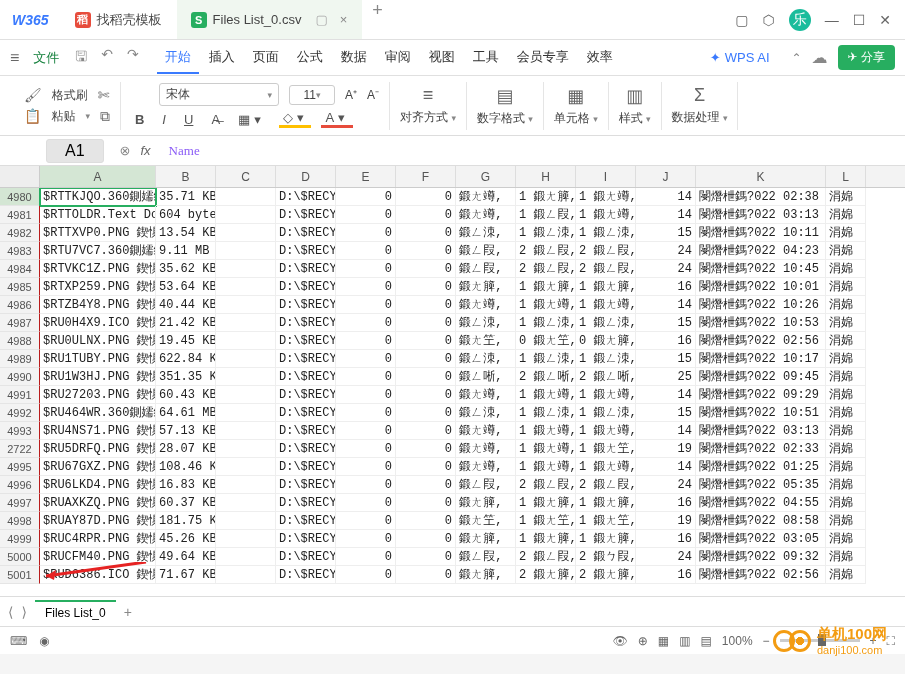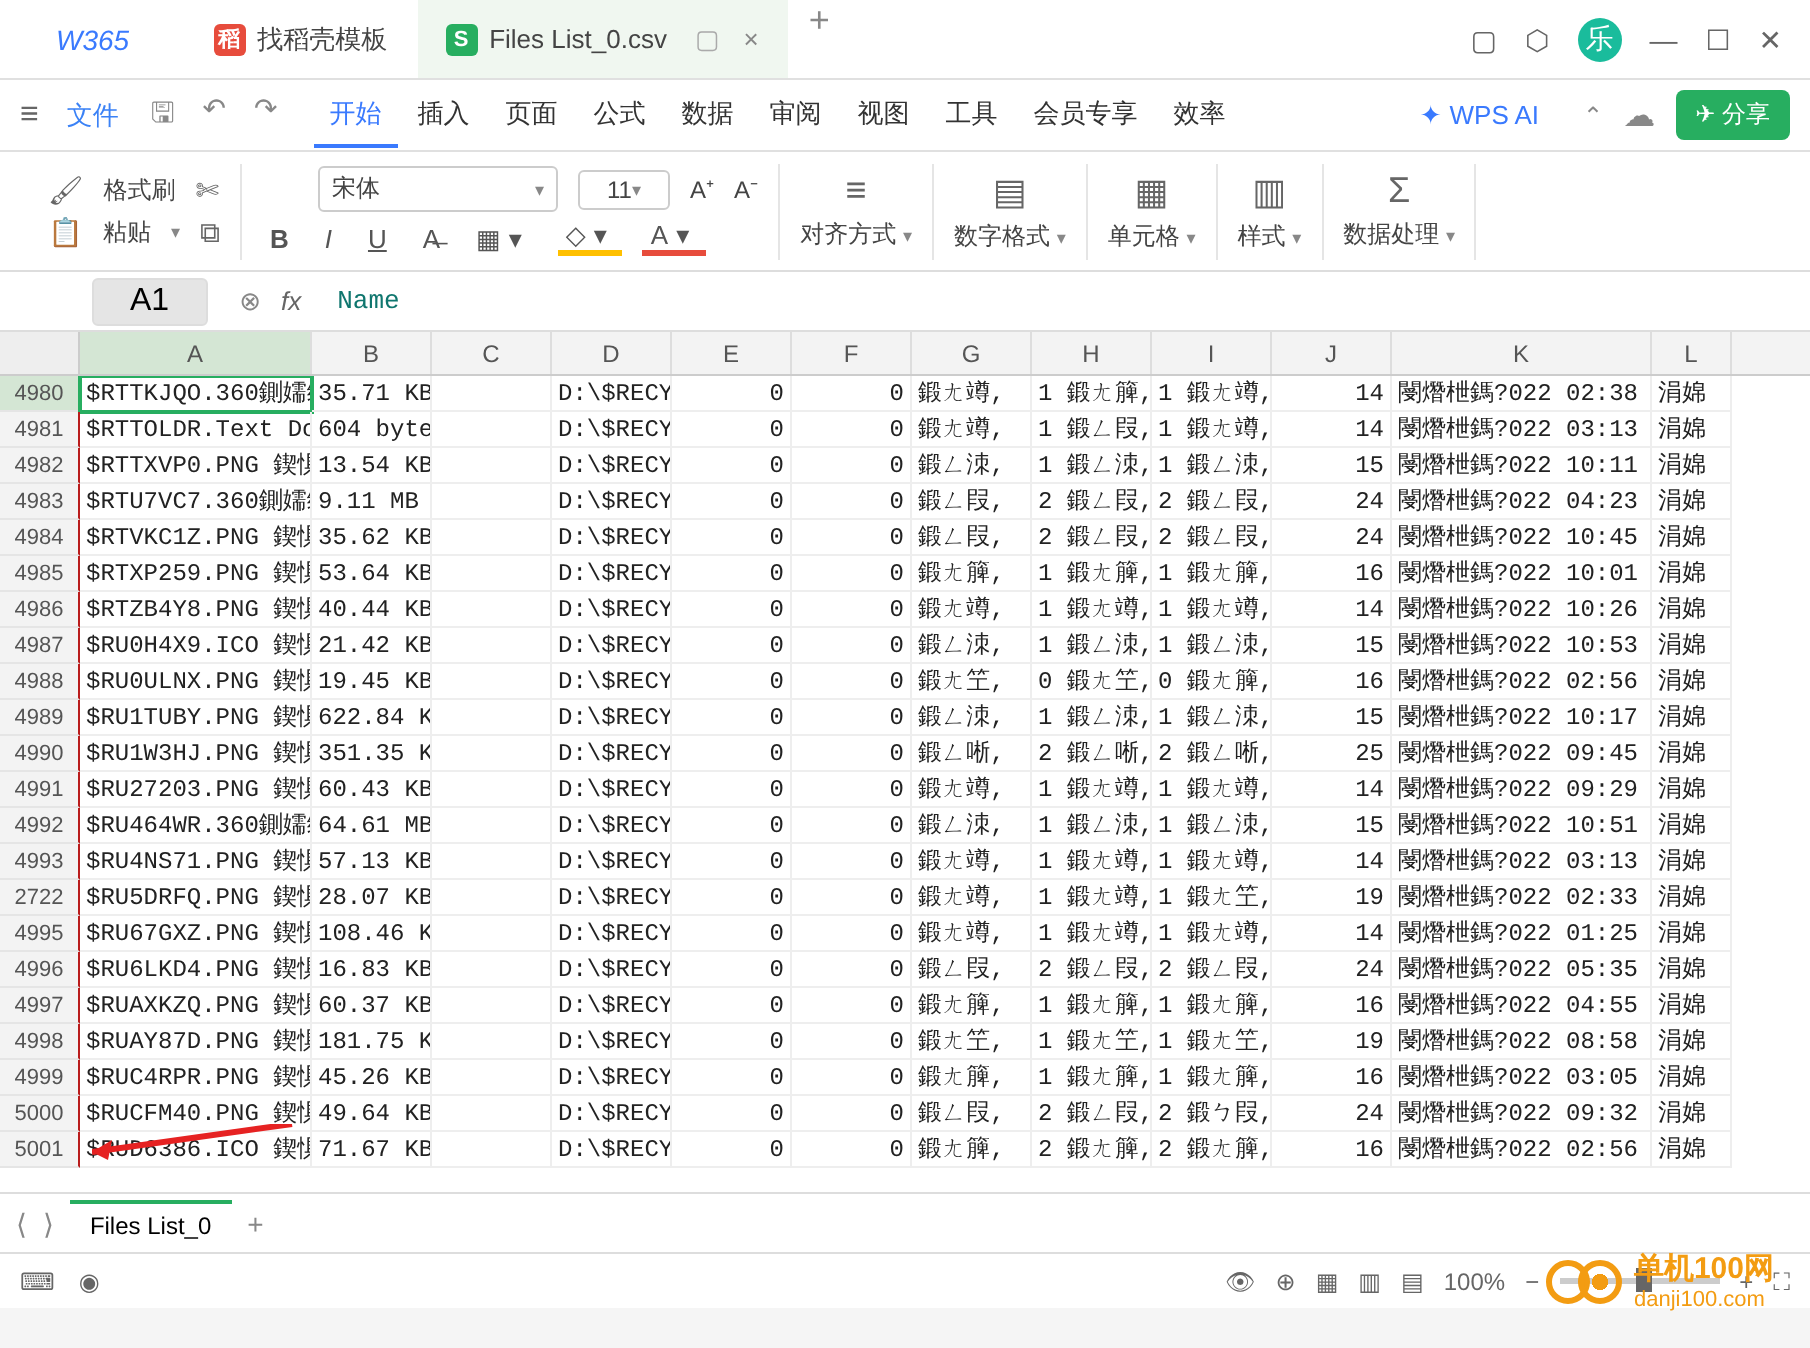--- a/index.html
+++ b/index.html
@@ -1,35 +1,35 @@
 <!DOCTYPE html>
 <html><head>
 <meta charset="utf-8">
 <style>
 * { margin:0; padding:0; box-sizing:border-box; font-family:"Microsoft YaHei",Arial,sans-serif; }
 body { background:#f5f5f5; width:905px; height:674px; overflow:hidden; position:relative; font-size:12px; }
 .titlebar { height:40px; background:#fff; display:flex; align-items:center; border-bottom:1px solid #e0e0e0; }
-.logo { display:flex; align-items:flex-start; padding:0 28px; font-weight:normal; font-size:14px; color:#3a7afe; }
+.logo { display:flex; align-items:flex-start; padding:0 12px; font-weight:bold; font-size:14px; color:#3a7afe; }
 .logo-w { font-style:italic; color:#3a7afe; }
 .tabs { display:flex; height:100%; flex:1; }
 .tab { display:flex; align-items:center; padding:0 14px; font-size:13px; color:#444; border-right:1px solid transparent; gap:6px; }
 .tab.active { background:#f0f7f0; }
 .tab-icon { width:16px; height:16px; border-radius:3px; display:inline-flex; align-items:center; justify-content:center; color:#fff; font-size:11px; font-weight:bold; }
 .tab-icon.red { background:#e74c3c; }
 .tab-icon.green { background:#27ae60; }
 .tab-preview { color:#aaa; font-size:13px; margin-left:8px; }
 .tab-close { color:#888; margin-left:6px; }
 .tab-add { padding:0 10px; color:#888; font-size:18px; }
 .winctrl { display:flex; align-items:center; gap:14px; padding:0 14px; color:#666; }
 .winctrl span { font-size:14px; }
 .avatar { width:22px; height:22px; border-radius:50%; background:#1abc9c; color:#fff; font-size:10px; display:flex; align-items:center; justify-content:center; }
 
 .menubar { height:36px; background:#fff; display:flex; align-items:center; padding:0 10px; gap:8px; border-bottom:1px solid #e0e0e0; }
 .hamburger { color:#666; font-size:16px; }
-.mfile { font-size:13px; color:#3b82f6; padding:0 6px; }
+.mfile { font-size:13px; color:#15803d; padding:0 6px; }
 .tbicons { display:flex; gap:10px; color:#888; font-size:14px; }
 .tbicons span { padding:2px; }
 .ribbon-tabs { display:flex; gap:2px; margin-left:8px; }
 .rtab { padding:6px 8px; font-size:13px; color:#333; cursor:pointer; }
 .rtab.active { color:#3a7afe; border-bottom:2px solid #3a7afe; }
 .wpsai { margin-left:auto; color:#3a7afe; font-size:13px; display:flex; align-items:center; gap:4px; }
 .topright { display:flex; align-items:center; gap:10px; margin-left:14px; }
 .share-btn { background:#27ae60; color:#fff; padding:4px 10px; border-radius:4px; font-size:12px; }
 .cloud-icon { color:#888; font-size:16px; }
 
@@ -41,21 +41,21 @@
 .size-sel { border:1px solid #ccc; border-radius:3px; padding:2px 6px; font-size:12px; width:46px; background:#fff; display:flex; justify-content:center; align-items:center; }
 .fmtbtns span { padding:0 4px; color:#555; font-size:13px; }
 .bigbtn { display:flex; flex-direction:column; align-items:center; justify-content:center; gap:3px; font-size:12px; color:#444; padding:0 10px; border-right:1px solid #e5e5e5; height:48px; }
 .bigbtn .ic { font-size:18px; color:#666; }
 .drop { font-size:9px; color:#888; }
 
 .namebox-row { height:30px; background:#fff; display:flex; align-items:center; border-bottom:1px solid #ddd; }
 .namebox { border:1px solid #ddd; border-radius:3px; margin:0 6px 0 46px; padding:2px 18px; font-size:16px; background:#e5e5e5; }
 .fxarea { display:flex; align-items:center; gap:10px; margin-left:10px; color:#888; font-size:13px; }
 .fxarea .fx { font-style:italic; color:#666; }
-.formula-input { font-family:Liberation Mono, monospace; color:#0f766e; margin-left:8px; }
+.formula-input { font-family:Liberation Serif, serif; color:#8b5cf6; margin-left:8px; }
 
 .grid-wrap { position:relative; height:430px; background:#fff; overflow:hidden; }
 .colheaders { display:flex; height:22px; background:#f3f3f3; border-bottom:1px solid #ccc; position:sticky; top:0; }
 .corner { width:40px; border-right:1px solid #ccc; background:#eee; }
 .ch { border-right:1px solid #ddd; text-align:center; font-size:12px; color:#555; line-height:22px; }
 .ch.selC { background:#d4e6d4; }
 .rows { }
 .row { display:flex; height:18px; font-size:12px; }
 .rh { width:40px; background:#f3f3f3; border-right:1px solid #b91c1c; border-bottom:1px solid #e5e5e5; text-align:center; color:#555; font-size:11px; line-height:18px; }
 .rh.selR { background:#d4e6d4; }

